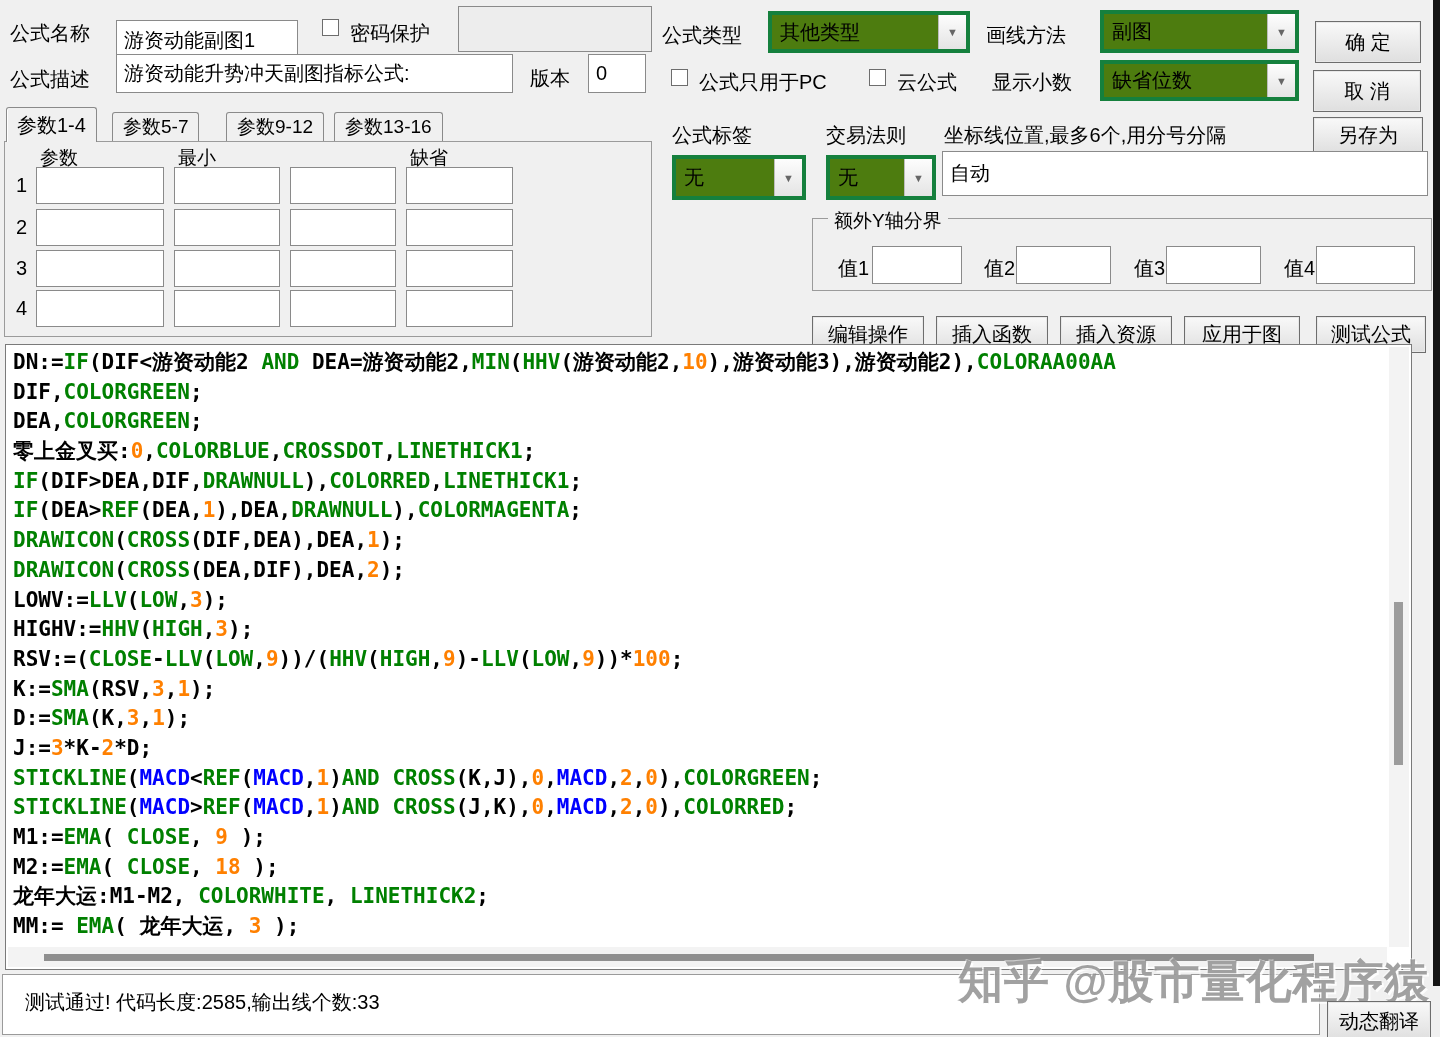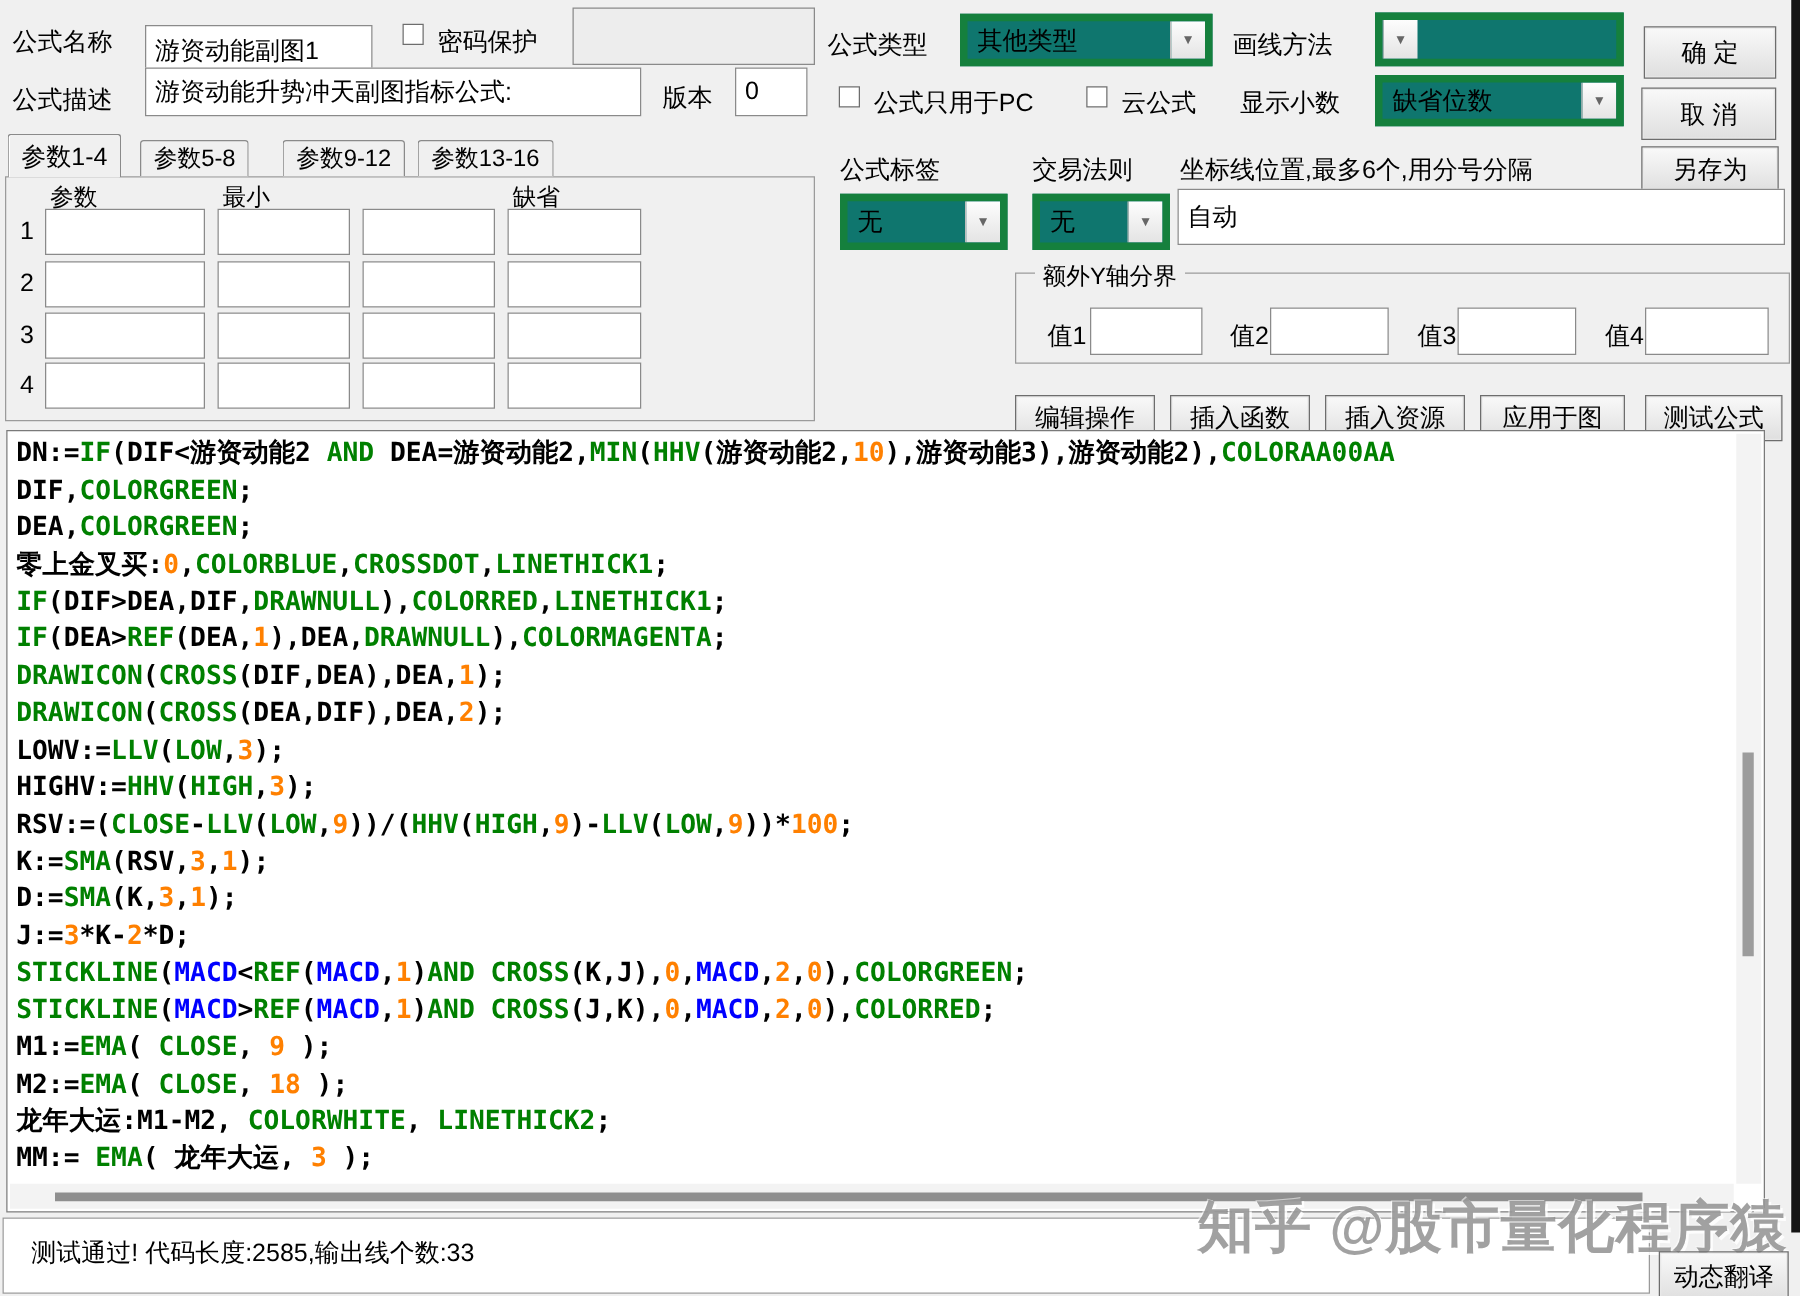--- a/index.html
+++ b/index.html
@@ -10,21 +10,21 @@
     font-family:"Liberation Sans", sans-serif; color:#000;
   }
   .lbl { position:absolute; font-size:20px; white-space:nowrap; }
   .inp {
     position:absolute; background:#fff; border:1px solid #8a8a8a;
     font-size:20px; padding:0 7px; display:flex; align-items:center;
     white-space:nowrap; overflow:hidden;
   }
   .inp.disabled { background:#ededed; }
   .combo {
-    position:absolute; background:#0f766e; border:6px solid #15803d;
+    position:absolute; background:#4d7c0f; border:4px solid #15803d;
     display:flex; align-items:stretch; overflow:hidden;text-align:right;
   }
   .combo .val { flex:1; font-size:20px; padding:0 8px; display:flex; align-items:center; white-space:nowrap; }
   .combo .arrow {
     width:28px; border-left:1px solid #bdbdbd;
     background:linear-gradient(#fdfdfd,#e4e4e4);
     display:flex; align-items:center; justify-content:center;
     font-size:11px; color:#666;
   }
   .btn {
@@ -90,39 +90,40 @@
   <div class="lbl" style="left:530px;top:65px">版本</div>
   <div class="inp" style="left:588px;top:54px;width:58px;height:39px">0</div>
 
   <div class="lbl" style="left:662px;top:22px">公式类型</div>
   <div class="combo" style="left:768px;top:11px;width:202px;height:42px">
     <div class="val">其他类型</div>
     <div class="arrow">▼</div>
   </div>
   <div class="lbl" style="left:986px;top:22px">画线方法</div>
   <div class="combo" style="left:1100px;top:10px;width:199px;height:43px">
+    <div class="val">副图</div>
     <div class="arrow">▼</div>
   </div>
   <div class="chk" style="left:671px;top:69px"></div>
   <div class="lbl" style="left:699px;top:69px">公式只用于PC</div>
   <div class="chk" style="left:869px;top:69px"></div>
   <div class="lbl" style="left:897px;top:69px">云公式</div>
   <div class="lbl" style="left:992px;top:69px">显示小数</div>
   <div class="combo" style="left:1100px;top:60px;width:199px;height:41px">
     <div class="val">缺省位数</div>
     <div class="arrow">▼</div>
   </div>
 
   <div class="btn" style="left:1315px;top:8px;width:106px;height:42px">确 定</div>
   <div class="btn" style="left:1313px;top:57px;width:108px;height:42px">取 消</div>
   <div class="btn" style="left:1313px;top:104px;width:110px;height:37px">另存为</div>
 
   <div id="tabs">
       <div class="tab active" style="left: 6px;">参数1-4</div>
-      <div class="tab" style="left: 112px;">参数5-8</div>
+      <div class="tab" style="left: 112px;">参数5-7</div>
       <div class="tab" style="left: 226px;">参数9-12</div>
       <div class="tab" style="left: 334px;">参数13-16</div>
     </div>
   <div class="groupbox" style="left:4px;top:141px;width:648px;height:196px"></div>
   <div id="param-grid">
       <div class="lbl" style="left: 40px; top: 145px; font-size: 19px;">参数</div>
       <div class="lbl" style="left: 178px; top: 145px; font-size: 19px;">最小</div>
       <div class="lbl" style="left: 294px; top: 145px; font-size: 19px; margin-top: 27px;">最大</div>
       <div class="lbl" style="left: 410px; top: 145px; font-size: 19px;">缺省</div>
       <div class="rownum" style="left: 16px; top: 174px;">1</div>

